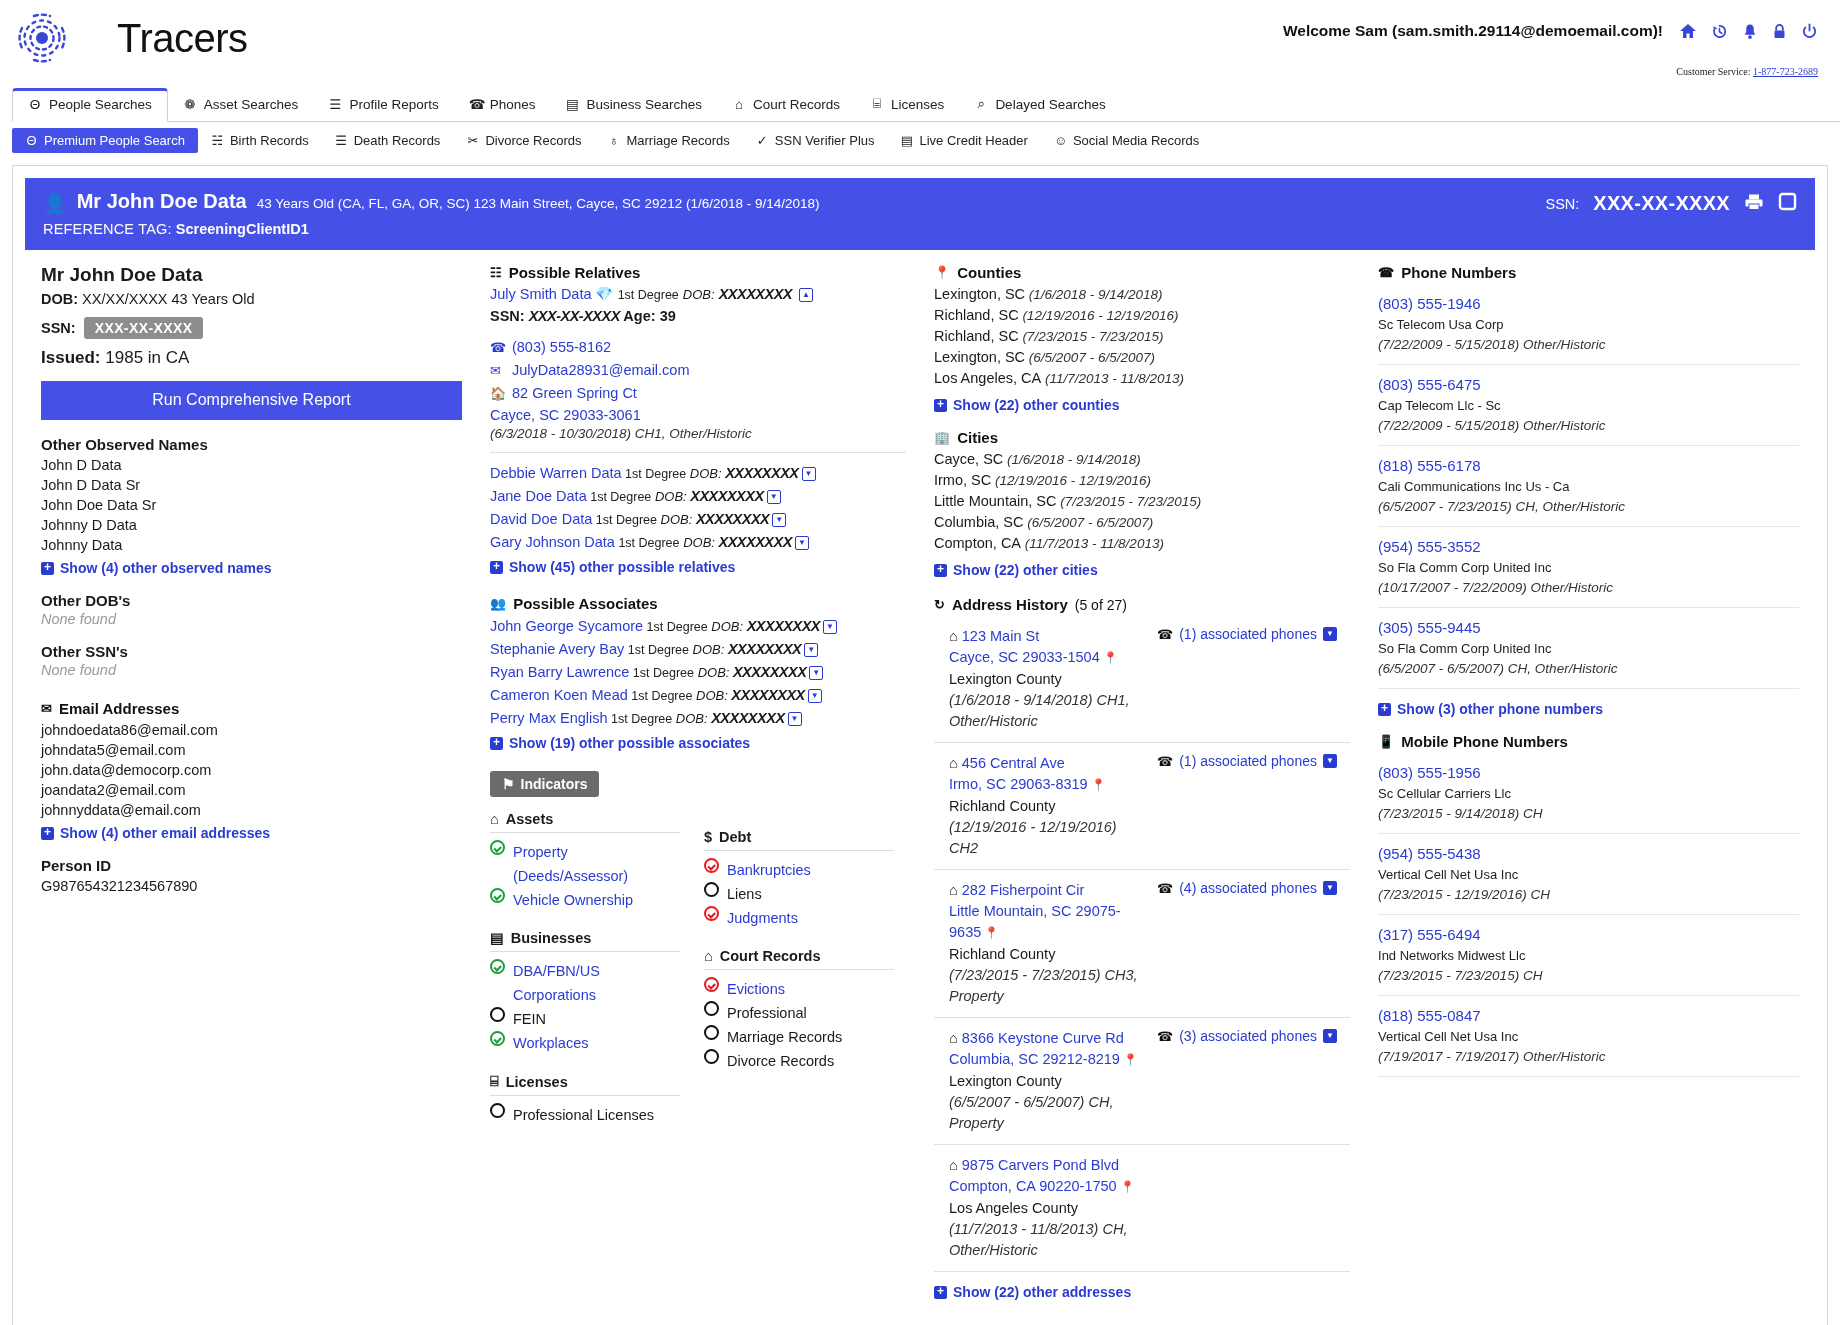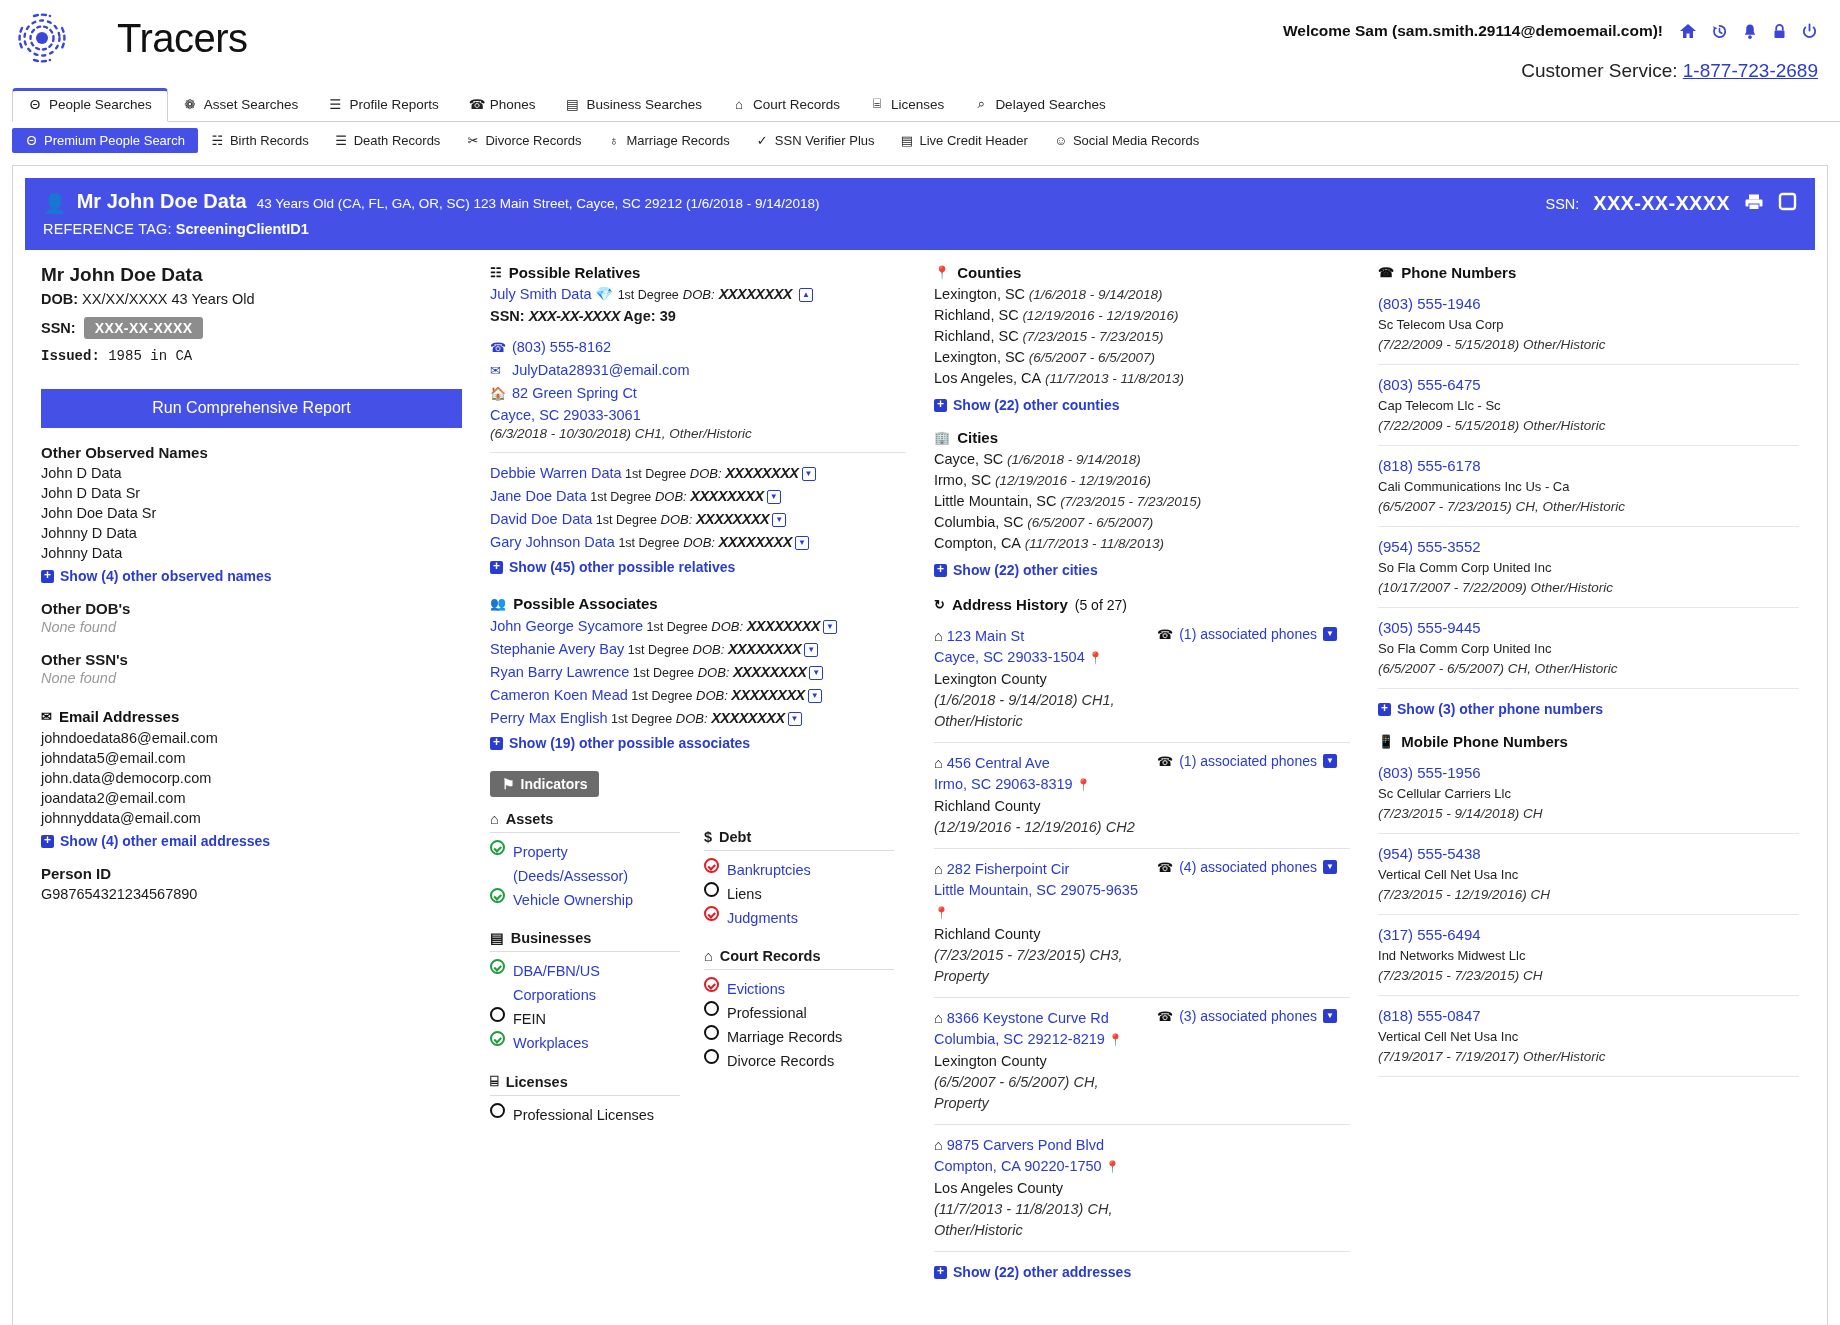--- a/index.html
+++ b/index.html
@@ -16,21 +16,21 @@
   .topbar { position: relative; height: 88px; padding: 10px 0 0 14px; }
   .brand { display: flex; align-items: center; gap: 14px; }
   .brand-logo { width: 56px; height: 56px; flex: 0 0 56px; }
   .brand-name { font-size: 40px; font-weight: normal; letter-spacing: -0.5px; color: #111; margin-left: 33px; }
 
   .account { position: absolute; right: 22px; top: 22px; text-align: right; }
   .welcome-row { display: flex; align-items: center; justify-content: flex-end; gap: 0; }
   .welcome-text { font-size: 15.5px; font-weight: bold; color: #111; }
   .hdr-icons { display: flex; align-items: center; gap: 14px; margin-left: 16px; color: #3b45d6; }
   .hdr-icons svg { display: block; }
-  .cs-line { margin-top: 20px; font-size: 19px; color: #222; }
+  .cs-line { margin-top: 26px; font-size: 10px; color: #222; font-family: Liberation Serif, serif; }
   .cs-line a { color: #2a3bd0; text-decoration: underline; }
 
   
   .tabs-outer { padding-left: 12px; position: relative; }
   .tabrow1 { display: flex; align-items: flex-end; border-bottom: 1px solid #cfcfcf; padding-left: 0; }
   .tab1 {
     display: flex; align-items: center; gap: 7px;
     font-size: 13.5px; color: #222;
     padding: 8px 15px 9px 15px;
     white-space: nowrap; cursor: pointer;
@@ -97,21 +97,21 @@
 
   .name-big { font-size: 19px; font-weight: bold; margin-bottom: 5px; }
   .kv { font-size: 14.5px; margin-bottom: 3px; }
   .kv b { font-weight: bold; }
   .ssn-chip {
     display: inline-block; background: #8d8d8d; color: #fff;
     padding: 3px 11px; border-radius: 3px;
     font-size: 14px; font-weight: bold; letter-spacing: .4px;
   }
   .row-ssn { display: flex; align-items: center; gap: 8px; margin: 10px 0 9px 0; font-size: 14.5px; font-weight: bold; }
-  .row-issued { font-size: 14px; margin-bottom: 25px; font-family: Liberation Mono, monospace; }
+  .row-issued { font-size: 17px; margin-bottom: 13px; }
   .btn-run {
     display: block; width: 100%;
     background: #4550e6; color: #fff;
     border: none; text-align: center;
     padding: 10px 0 11px 0;
     font-size: 16px; cursor: pointer;
     font-family: "Liberation Sans", sans-serif;
   }
   .blk-h { font-size: 15px; font-weight: bold; margin: 16px 0 2px 0; }
   .plain { font-size: 14.5px; line-height: 20px; }
@@ -172,21 +172,21 @@
     transform: rotate(-45deg);
   }
   .dot.green::after { border-color: #1f9d3c; }
   .dot.red::after { border-color: #e01b24; }
 
   
   .loc-line { font-size: 14.5px; line-height: 21px; }
   .addr-block { padding: 10px 0 10px 0; border-bottom: 1px solid #e2e2e2; display: flex; }
   .addr-left { width: 215px; }
   .addr-right { flex: 1; padding-left: 8px; }
-  .addr-line { font-size: 14.5px; line-height: 21px; }
+  .addr-line { font-size: 14.5px; line-height: 21px; margin-left: 15px; }
   .assoc-ph { display: flex; align-items: center; gap: 6px; color: #2a3bd0; font-size: 14px; justify-content: flex-start; }
   .assoc-ph .pi { color: #111; font-size: 13px; }
   .caret-f {
     display: inline-flex; align-items: center; justify-content: center;
     width: 14px; height: 14px; background: #2a3bd0; color: #fff;
     border-radius: 2px; font-size: 8px; line-height: 1;
   }
 
   
   .ph-block { padding: 9px 0 9px 0; border-bottom: 1px solid #e6e6e6; }

